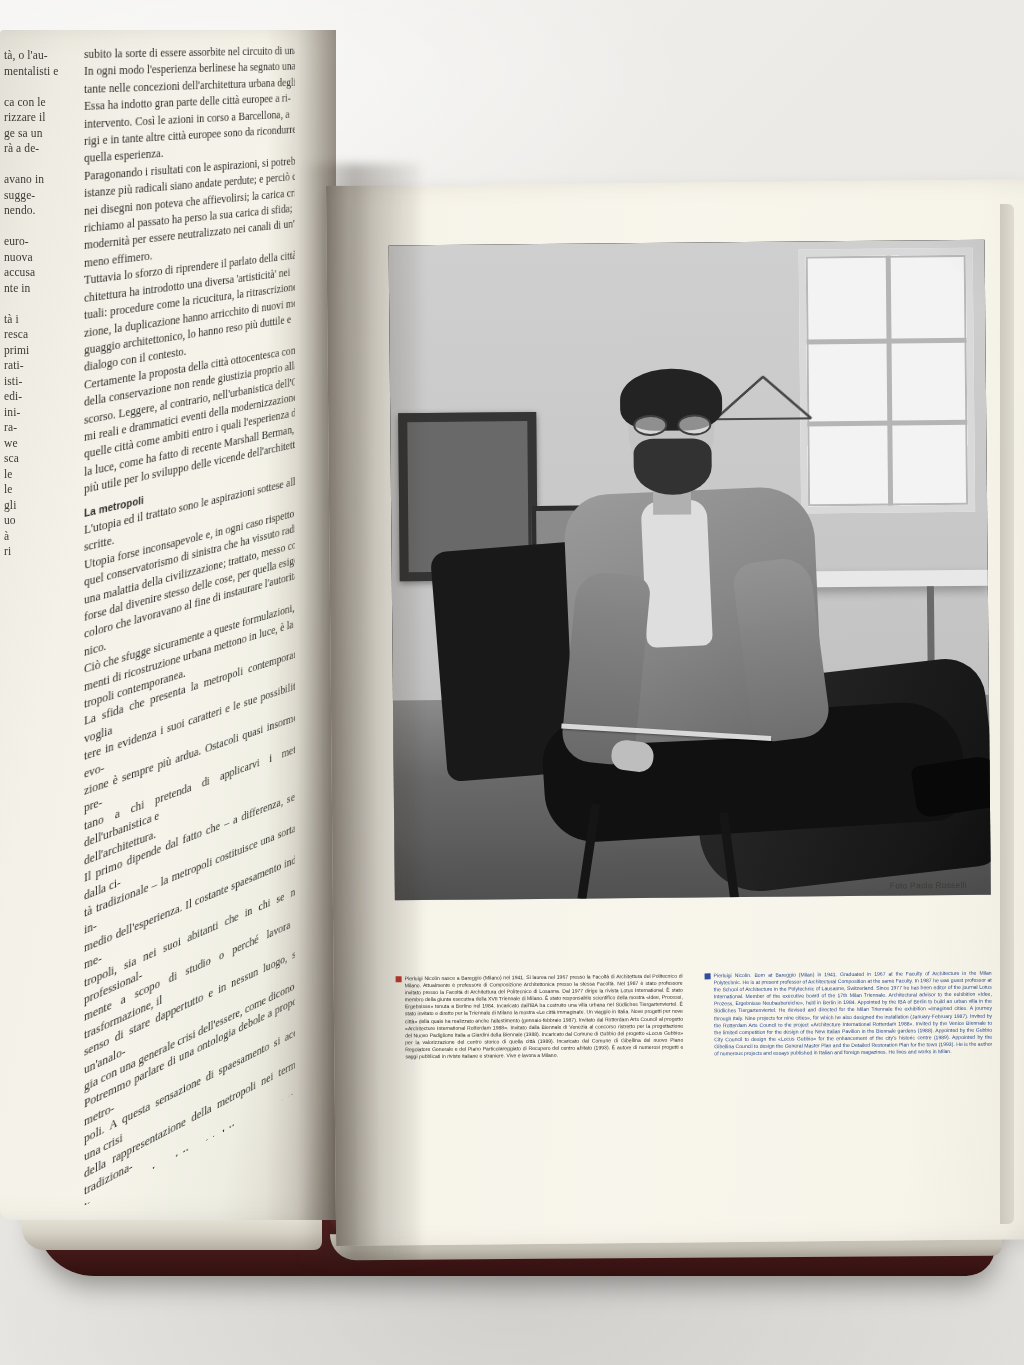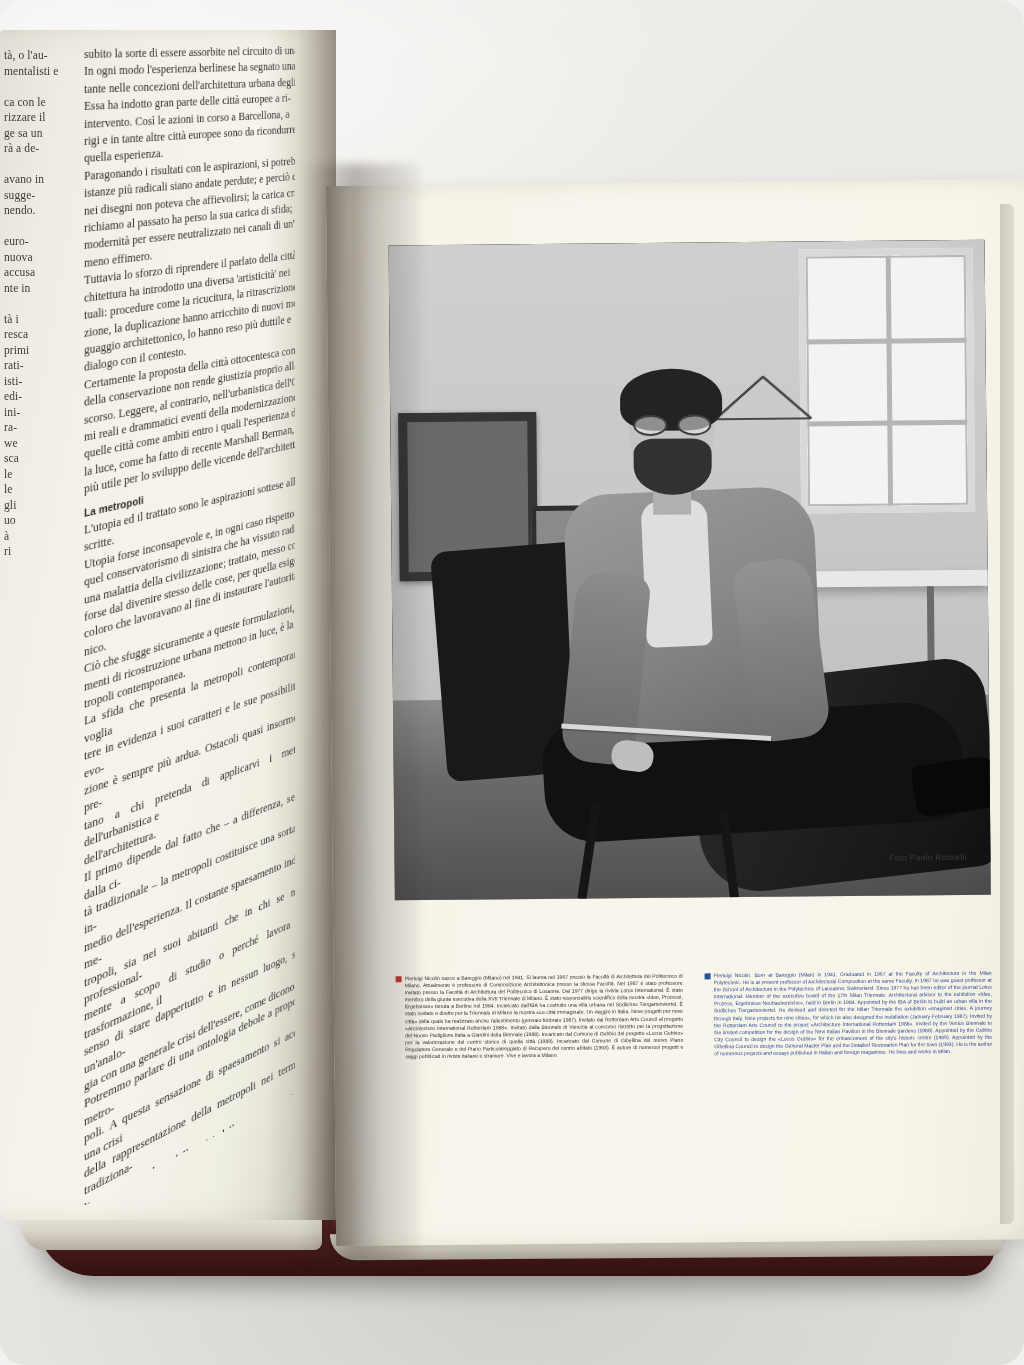--- a/index.html
+++ b/index.html
@@ -12,21 +12,20 @@
     height: 1365px;
     overflow: hidden;
     font-family: "Liberation Serif", serif;
   }
   #scene {
     position: relative;
     width: 1024px;
     height: 1365px;
     background: linear-gradient(135deg, #f4f3f1 0%, #eceae6 40%, #e9e7e3 75%, #e4e2de 100%);
     overflow: hidden;
-    border-radius: 25px;
   }
 
   
   .surface-shadow {
     position: absolute;
     left: 0; top: 0;
     width: 1024px; height: 1365px;
     background:
       radial-gradient(ellipse 900px 500px at 50% 1290px, rgba(0,0,0,0.10), rgba(0,0,0,0) 70%),
       radial-gradient(ellipse 700px 300px at 20% 80px, rgba(255,255,255,0.55), rgba(255,255,255,0) 70%);
@@ -364,21 +363,21 @@
     transform: rotate(-8deg);
   }
   .photo-vignette {
     position: absolute; inset: 0;
     background: radial-gradient(ellipse 120% 110% at 45% 45%, rgba(0,0,0,0) 55%, rgba(0,0,0,0.28) 100%);
     pointer-events: none;
   }
   .photo-credit {
     position: absolute;
     right: 66px;
-    top: 672px;
+    top: 700px;
     font-size: 8.5px;
     color: #3c3b37;
     font-family: "Liberation Sans", sans-serif;
     letter-spacing: .2px;
   }
 
   
   .bio {
     position: absolute;
     top: 790px;

